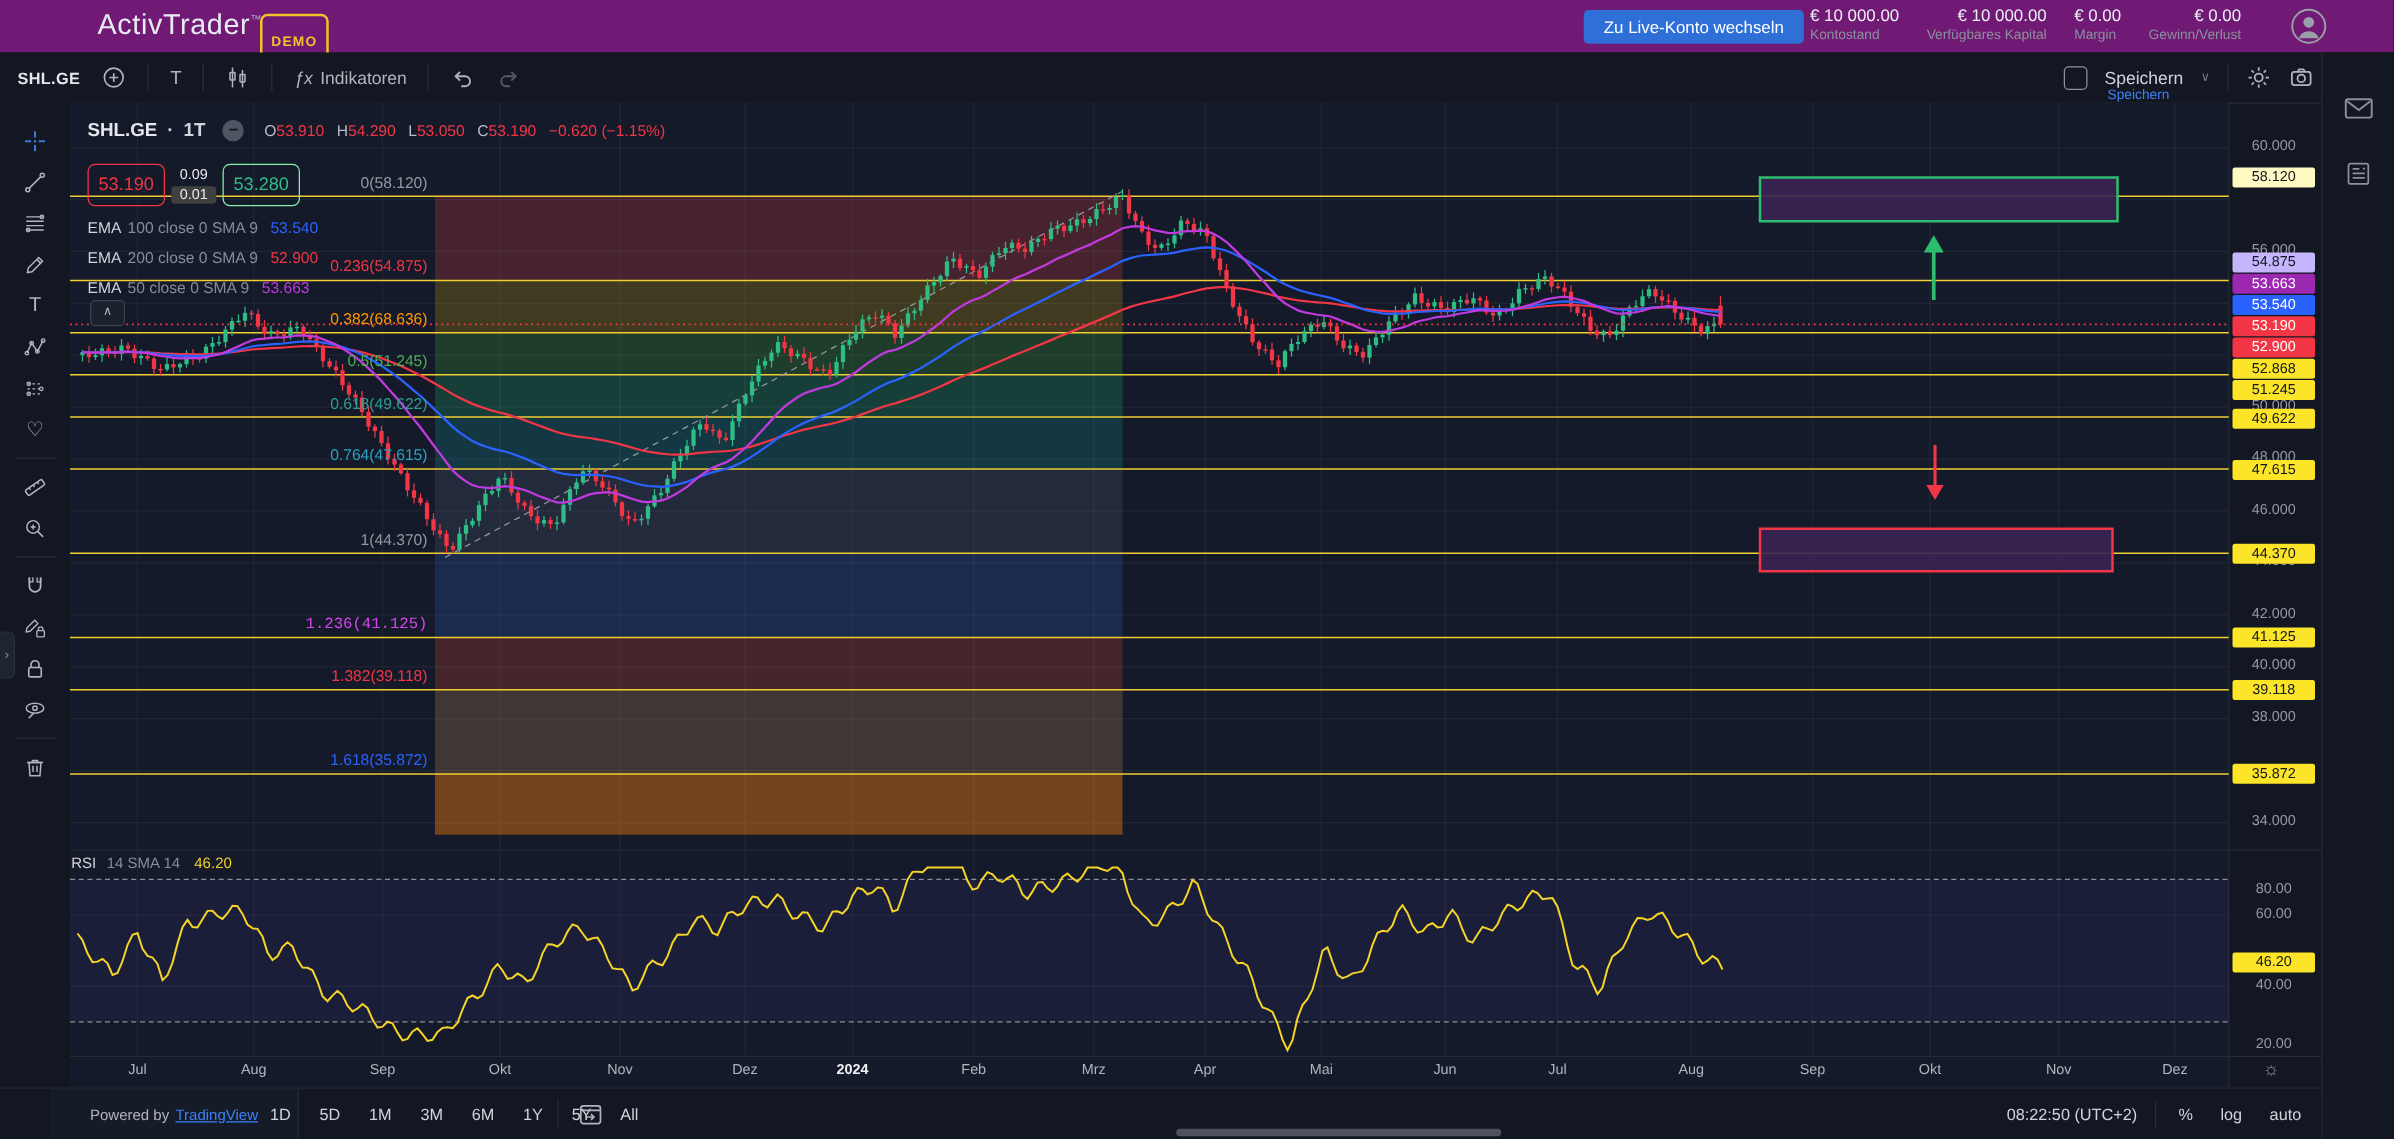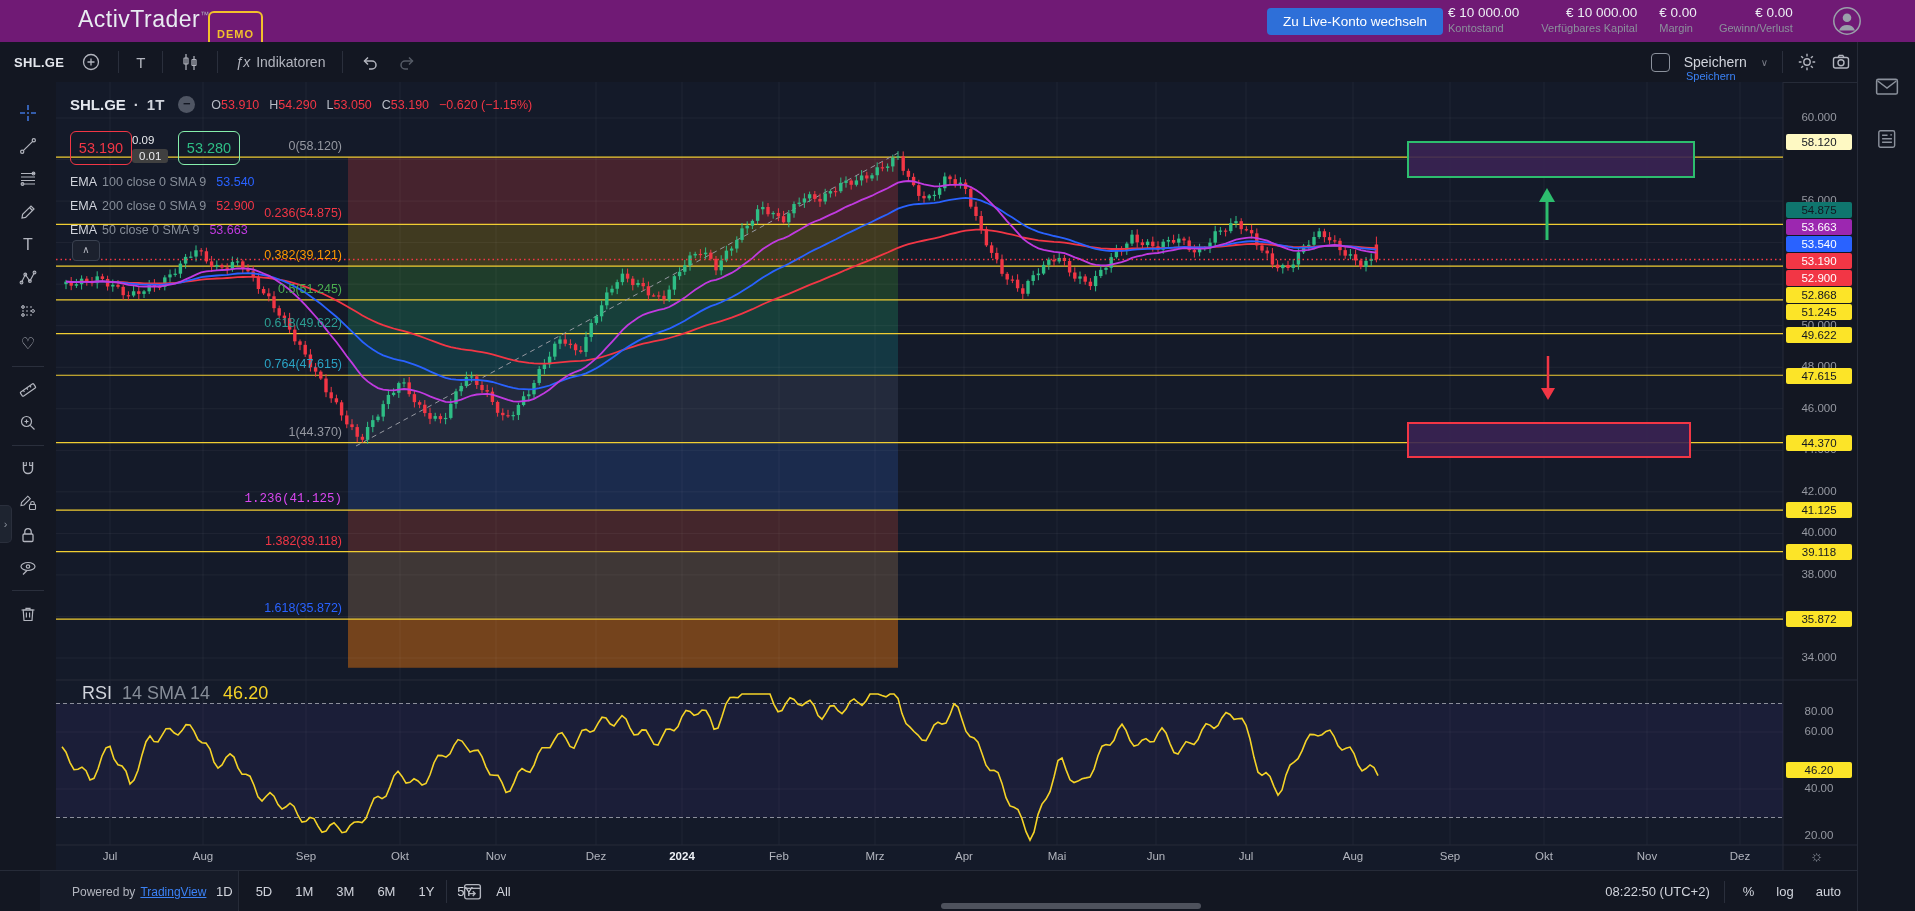--- a/index.html
+++ b/index.html
@@ -50,29 +50,29 @@
   #legend-sep,#legend-interval{color:#d1d4dc;font-weight:600;}
   #minus-badge{width:17px;height:17px;border-radius:50%;background:#4f5563;color:#131722;font-size:13px;
                line-height:15px;text-align:center;font-weight:bold;margin-left:6px;cursor:pointer;}
   #ohlc{display:flex;gap:10px;font-size:12.5px;margin-left:8px;}
   .ohlc-k{color:#b8bcc6;}
   .ohlc-v{color:#f23645;}
   #bidask{left:70px;top:131px;display:flex;align-items:center;}
   .quote-box{width:60px;height:32px;line-height:32px;text-align:center;border-radius:6px;font-size:14.5px;}
   #bid-box{border:1px solid #f23645;color:#f23645;}
   #ask-box{border:1px solid #86efac;color:#2ebd85;}
-  #spread{width:46px;text-align:left;font-size:11.5px;color:#e8eaed;}
+  #spread{width:46px;text-align:center;font-size:11.5px;color:#e8eaed;}
   #spread .pill{display:inline-block;background:#404040;border-radius:3px;padding:1px 7px;margin-top:3px;}
   #ema-rows{left:70px;top:170px;font-size:12.5px;line-height:24px;}
   .ema-name{color:#d1d4dc;}
   .ema-params{color:#868d98;margin-left:5px;}
   .ema-val{margin-left:10px;}
   #collapse-btn{left:72px;top:240px;width:26px;height:19px;background:#1c212e;border:1px solid #3a4150;border-radius:4px;
                 color:#b2b5be;font-size:10px;text-align:center;line-height:17px;cursor:pointer;}
-  #rsi-header{left:82px;top:683px;font-size:18px;}
+  #rsi-header{left:57px;top:683px;font-size:12px;}
   #rsi-header .val{color:#f5d327;margin-left:8px;}
   
   .fib-label{position:absolute;left:0;width:342px;text-align:right;font-size:12.5px;z-index:9;}
   
   .axis-lbl{position:absolute;left:1786px;width:66px;text-align:center;font-size:11.5px;color:#9598a1;z-index:8;}
   .tag{position:absolute;left:1786px;width:66px;height:16px;line-height:16px;text-align:center;font-size:11.5px;
        border-radius:2px;z-index:12;cursor:pointer;}
   .month{position:absolute;top:850px;width:44px;margin-left:-22px;text-align:center;font-size:11.5px;color:#b2b5be;z-index:8;}
   .month.bold{color:#eef1f6;font-weight:bold;}
   #axis-settings{position:absolute;left:1810px;top:847px;font-size:15px;color:#8b919c;z-index:12;cursor:pointer;}
@@ -913,42 +913,42 @@
     </div>
   <div class="ov" id="collapse-btn">∧</div>
   <div class="ov" id="rsi-header">
     <span class="ema-name">RSI</span>
     <span class="ema-params">14 SMA 14</span>
     <span class="val">46.20</span>
   </div>
   <div id="fib-labels">
       <div class="fib-label" style="top: 139.048px; color: rgb(149, 152, 161);">0(58.120)</div>
       <div class="fib-label" style="top: 206.446px; color: rgb(242, 54, 69);">0.236(54.875)</div>
-      <div class="fib-label" style="top: 248.132px; color: rgb(255, 152, 0);">0.382(39.121)</div>
+      <div class="fib-label" style="top: 248.132px; color: rgb(255, 152, 0);">0.382(68.636)</div>
       <div class="fib-label" style="top: 281.841px; color: rgb(76, 175, 80);">0.5(51.245)</div>
       <div class="fib-label" style="top: 315.551px; color: rgb(43, 158, 146);">0.618(49.622)</div>
       <div class="fib-label" style="top: 357.236px; color: rgb(42, 163, 196);">0.764(47.615)</div>
       <div class="fib-label" style="top: 424.635px; color: rgb(149, 152, 161);">1(44.370)</div>
       <div class="fib-label" style="top: 492.034px; color: #d946ef; font-family: Liberation Mono, monospace;">1.236(41.125)</div>
       <div class="fib-label" style="top: 533.719px; color: rgb(242, 54, 69);">1.382(39.118)</div>
       <div class="fib-label" style="top: 601.139px; color: rgb(41, 98, 255);">1.618(35.872)</div>
     </div>
   <div id="axis-layer">
       <div class="axis-lbl" style="top: 111px;">60.000</div>
       <div class="axis-lbl" style="top: 194px;">56.000</div>
       <div class="axis-lbl" style="top: 319px;">50.000</div>
       <div class="axis-lbl" style="top: 360px;">48.000</div>
       <div class="axis-lbl" style="top: 402px;">46.000</div>
       <div class="axis-lbl" style="top: 443px;">44.000</div>
       <div class="axis-lbl" style="top: 485px;">42.000</div>
       <div class="axis-lbl" style="top: 526px;">40.000</div>
       <div class="axis-lbl" style="top: 568px;">38.000</div>
       <div class="axis-lbl" style="top: 651px;">34.000</div>
       <div class="tag" style="top: 134px; background: #fef9c3; color: rgb(19, 23, 34);">58.120</div>
-      <div class="tag" style="top: 202px; background: #0f766e; color: rgb(19, 23, 34);">54.875</div>
+      <div class="tag" style="top: 202px; background: #c4b5fd; color: rgb(19, 23, 34);">54.875</div>
       <div class="tag" style="top: 219px; background: rgb(156, 39, 176); color: rgb(255, 255, 255);">53.663</div>
       <div class="tag" style="top: 236px; background: rgb(41, 98, 255); color: rgb(255, 255, 255);">53.540</div>
       <div class="tag" style="top: 253px; background: rgb(242, 54, 69); color: rgb(255, 255, 255);">53.190</div>
       <div class="tag" style="top: 270px; background: rgb(242, 54, 69); color: rgb(255, 255, 255);">52.900</div>
       <div class="tag" style="top: 287px; background: rgb(252, 228, 40); color: rgb(19, 23, 34);">52.868</div>
       <div class="tag" style="top: 304px; background: rgb(252, 228, 40); color: rgb(19, 23, 34);">51.245</div>
       <div class="tag" style="top: 327px; background: rgb(252, 228, 40); color: rgb(19, 23, 34);">49.622</div>
       <div class="tag" style="top: 368px; background: rgb(252, 228, 40); color: rgb(19, 23, 34);">47.615</div>
       <div class="tag" style="top: 435px; background: rgb(252, 228, 40); color: rgb(19, 23, 34);">44.370</div>
       <div class="tag" style="top: 502px; background: rgb(252, 228, 40); color: rgb(19, 23, 34);">41.125</div>

